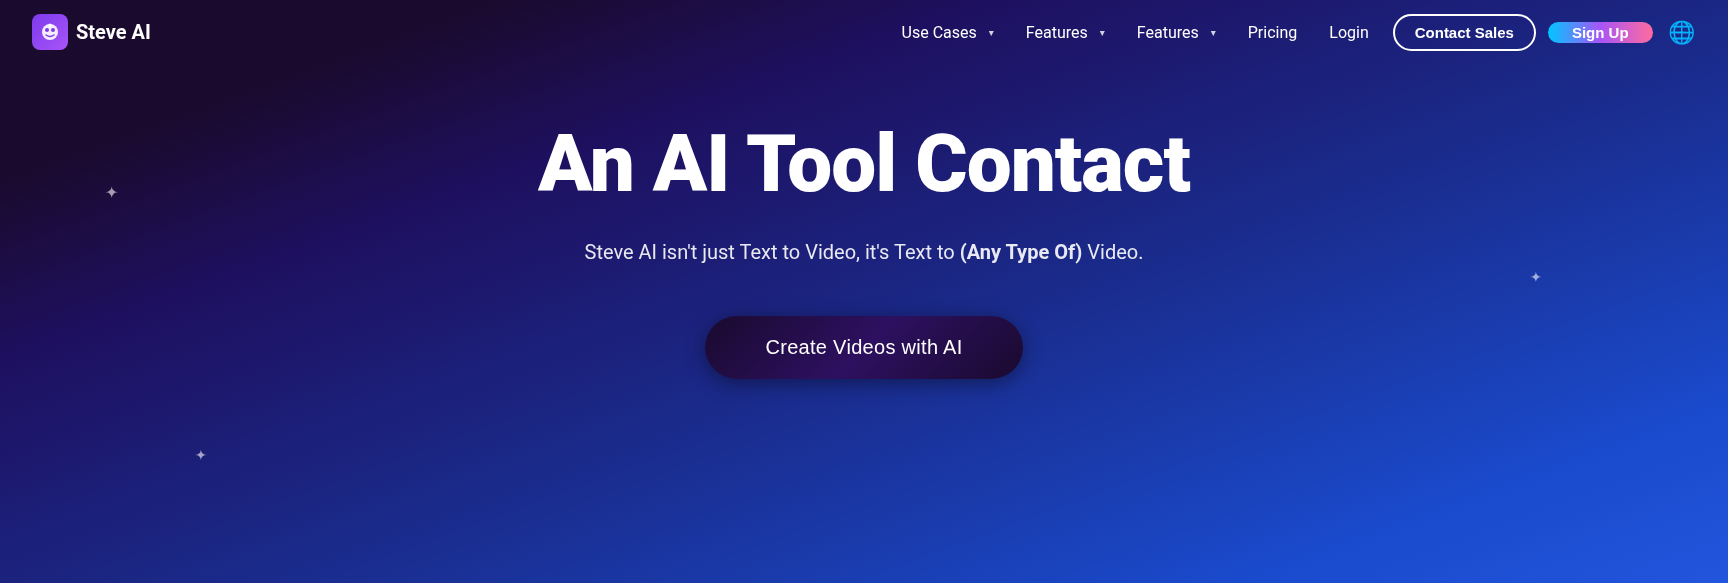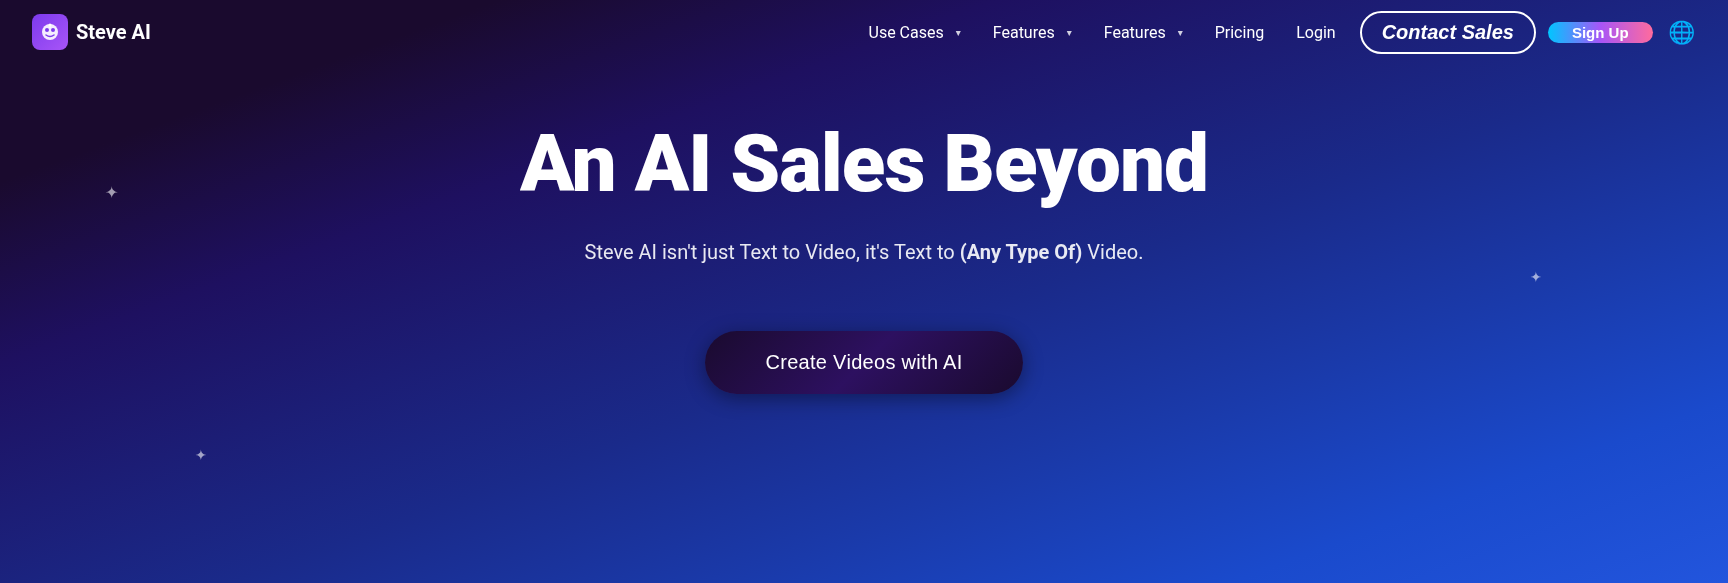--- a/index.html
+++ b/index.html
@@ -101,24 +101,23 @@
       align-items: center;
       gap: 12px;
     }
 
     .btn-contact {
       background: transparent;
       border: 2px solid white;
       color: white;
       padding: 8px 20px;
       border-radius: 24px;
-      font-size: 20px;
+      font-size: 15px;
       font-weight: 600;
       cursor: pointer;
-      font-style: italic;
     }
 
     .btn-signup {
       background: linear-gradient(90deg, #00c6ff, #a855f7, #ff6b9d);
       border: none;
       color: white;
       padding: 2px 24px;
       border-radius: 24px;
       font-size: 15px;
       font-weight: 700;
@@ -152,21 +151,21 @@
       line-height: 1.1;
       letter-spacing: -1px;
       margin-bottom: 28px;
       max-width: 900px;
     }
 
     .hero-subtitle {
       color: rgba(255,255,255,0.9);
       font-size: 20px;
       font-weight: 400;
-      margin-bottom: 63px;
+      margin-bottom: 48px;
       max-width: 600px;
       line-height: 1.6;
     }
 
     .hero-subtitle strong {
       font-weight: 700;
     }
 
     .btn-create {
       background: linear-gradient(135deg, #1a0a2e 0%, #2d1060 50%, #1a0a2e 100%);
@@ -242,21 +241,21 @@
     <div class="nav-actions">
       <button class="btn-contact">Contact Sales</button>
       <button class="btn-signup">Sign Up</button>
       <span class="globe-icon">🌐</span>
     </div>
 
   </nav>
 
   <section class="hero">
     <h1 class="hero-title">
-      <span>An AI Sales Beyond</span><br>
+      <span>An AI Tool Contact</span><br>
     </h1>
     <p class="hero-subtitle">
       <span>Steve AI isn't just Text to Video, it's Text to </span><strong>(Any Type Of)</strong><span> Video.</span>
     </p>
     <button class="btn-create">Create Videos with AI</button>
   </section>
 
 </div>
 
 </body></html>

